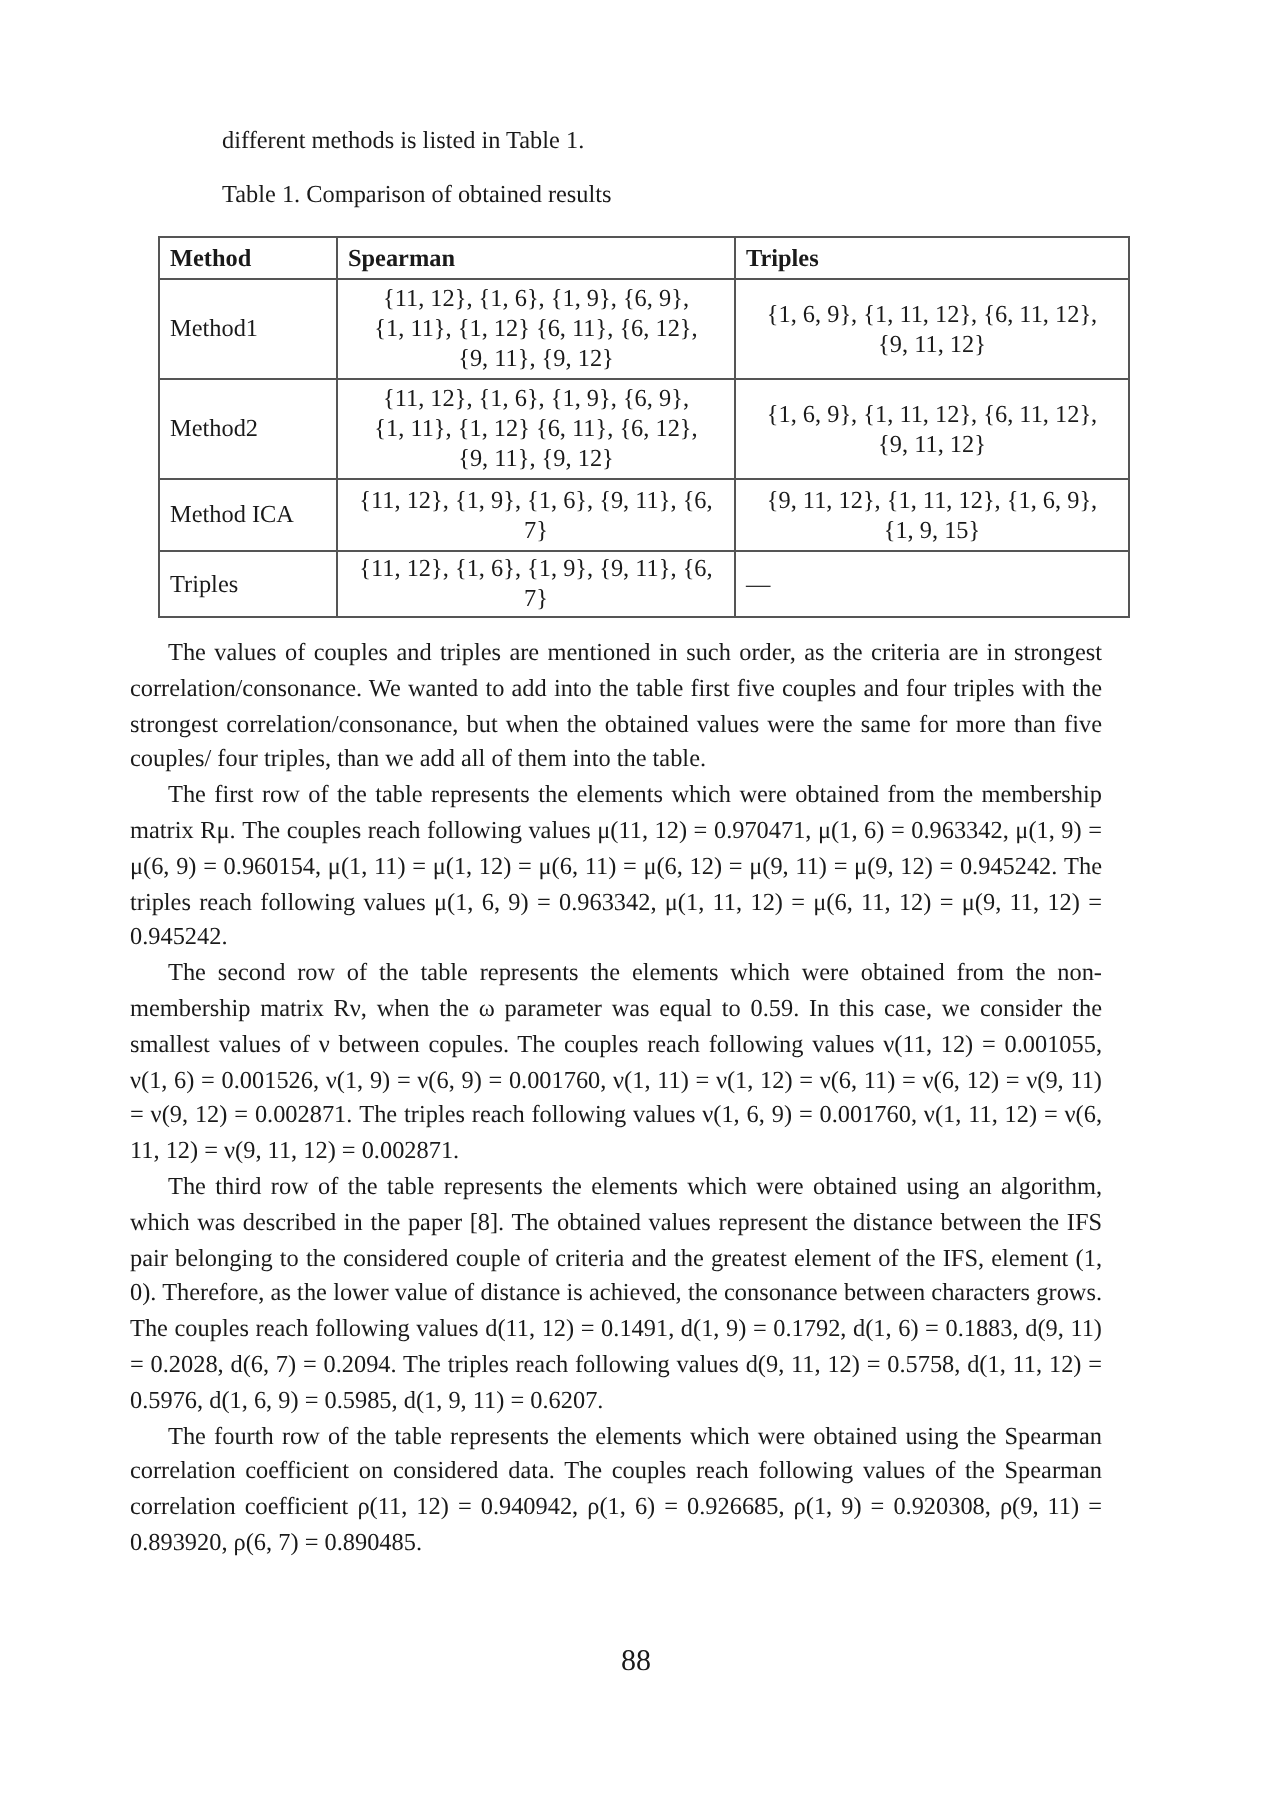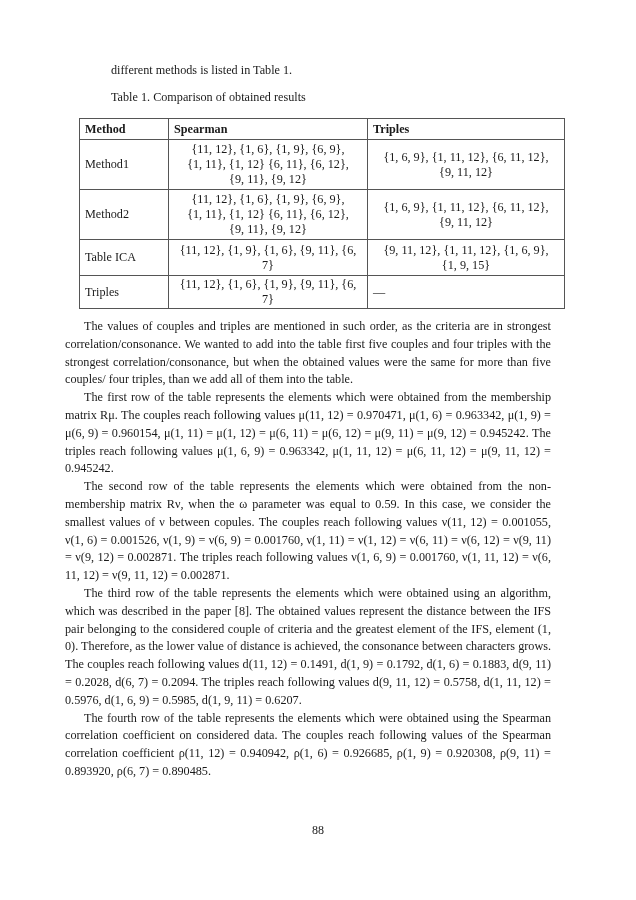--- a/index.html
+++ b/index.html
@@ -19,21 +19,21 @@
   }
   table.results th { font-weight: bold; text-align: left; height: 18px; margin-left: 23px; }
   table.results td.c { text-align: center; }
   table.results td.m { text-align: left; }
   .col1 { width: 78px; } .col2 { width: 188px; }
   .body-text {
     position: absolute; left: 65px; top: 318px; width: 486px;
     font-size: 12.2px; line-height: 17.8px; text-align: justify;
   }
   .body-text p { margin: 0; text-indent: 19px; }
-  .pagenum { position: absolute; left: 0; width: 636px; top: 823px; text-align: center; font-size: 12px; }
+  .pagenum { position: absolute; left: 0; width: 636px; top: 823px; text-align: center; font-size: 15px; }
 </style>
 </head>
 <body>
 
 <div class="page">
   <div class="line">different methods is listed in Table 1.</div>
   <div class="caption">Table 1. Comparison of obtained results</div>
 </div>
 
 <table class="results">
@@ -63,21 +63,21 @@
         <div>{11, 12}, {1, 6}, {1, 9}, {6, 9},</div>
         <div>{1, 11}, {1, 12} {6, 11}, {6, 12},</div>
         <div>{9, 11}, {9, 12}</div>
       </td>
       <td class="c">
         <div>{1, 6, 9}, {1, 11, 12}, {6, 11, 12},</div>
         <div>{9, 11, 12}</div>
       </td>
     </tr>
     <tr style="height:36px">
-      <td class="m">Table ICA</td>
+      <td class="m">Method ICA</td>
       <td class="c">
         <div>{11, 12}, {1, 9}, {1, 6}, {9, 11}, {6, 7}</div>
       </td>
       <td class="c">
         <div>{9, 11, 12}, {1, 11, 12}, {1, 6, 9},</div>
         <div>{1, 9, 15}</div>
       </td>
     </tr>
     <tr style="height:19px">
       <td class="m">Triples</td>

